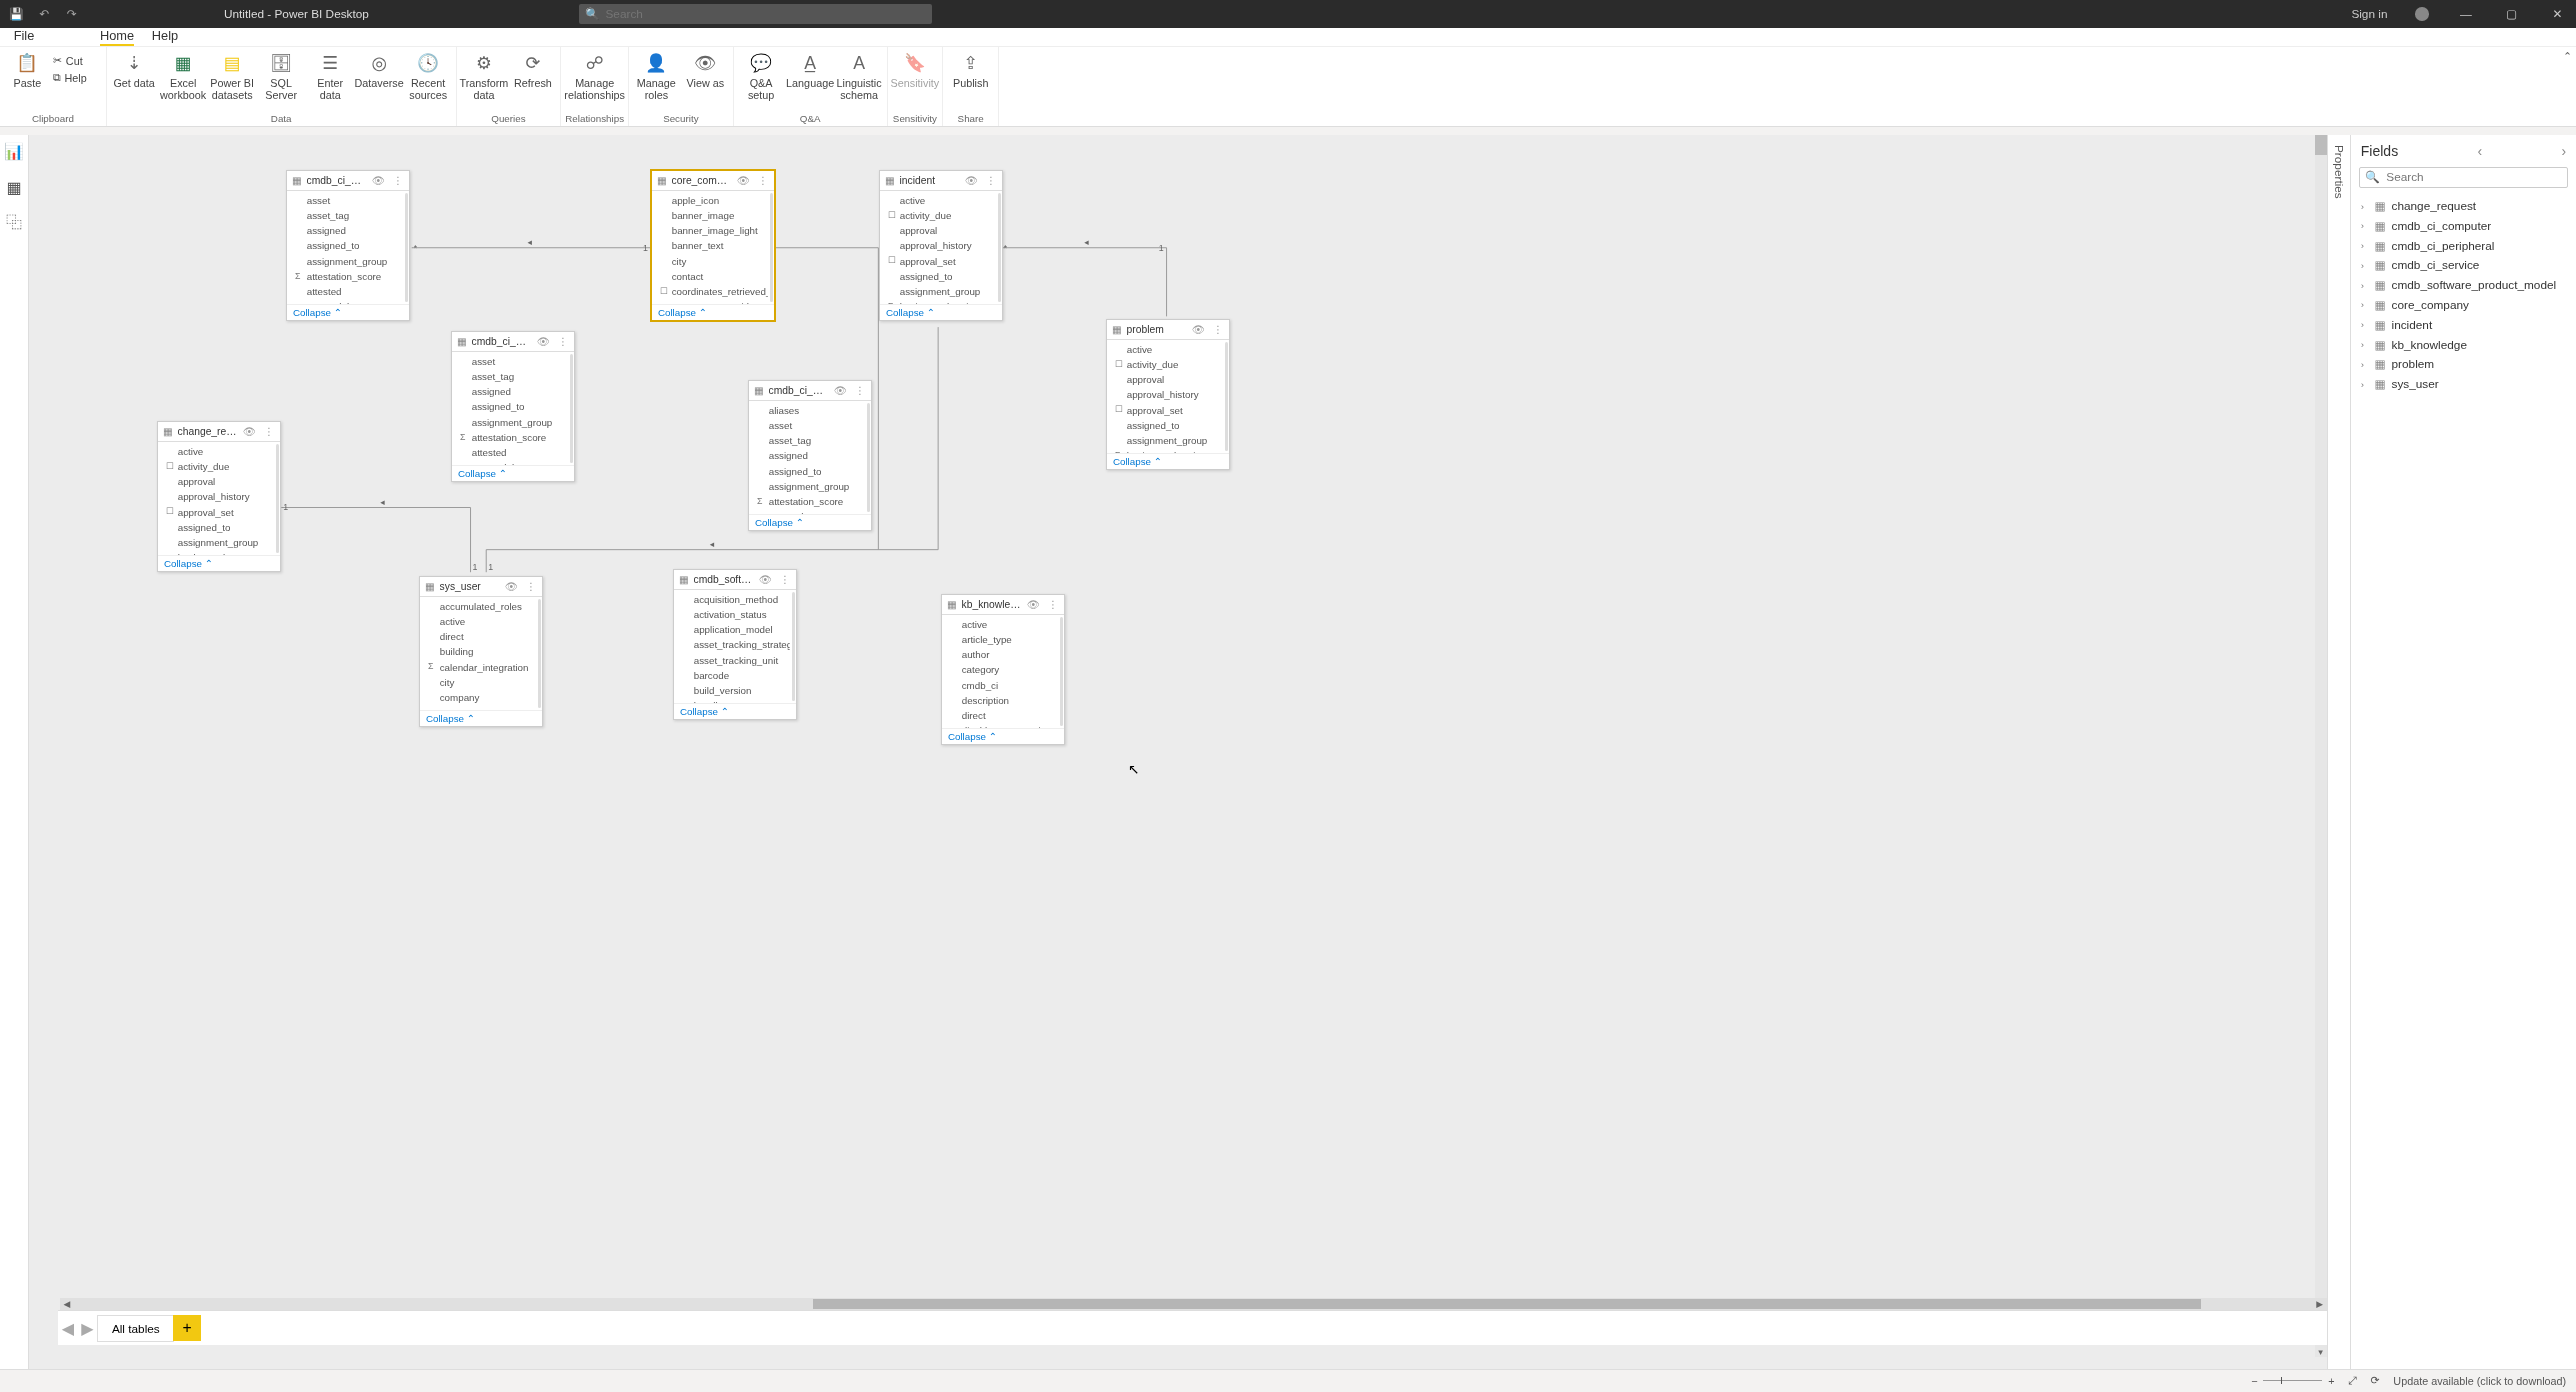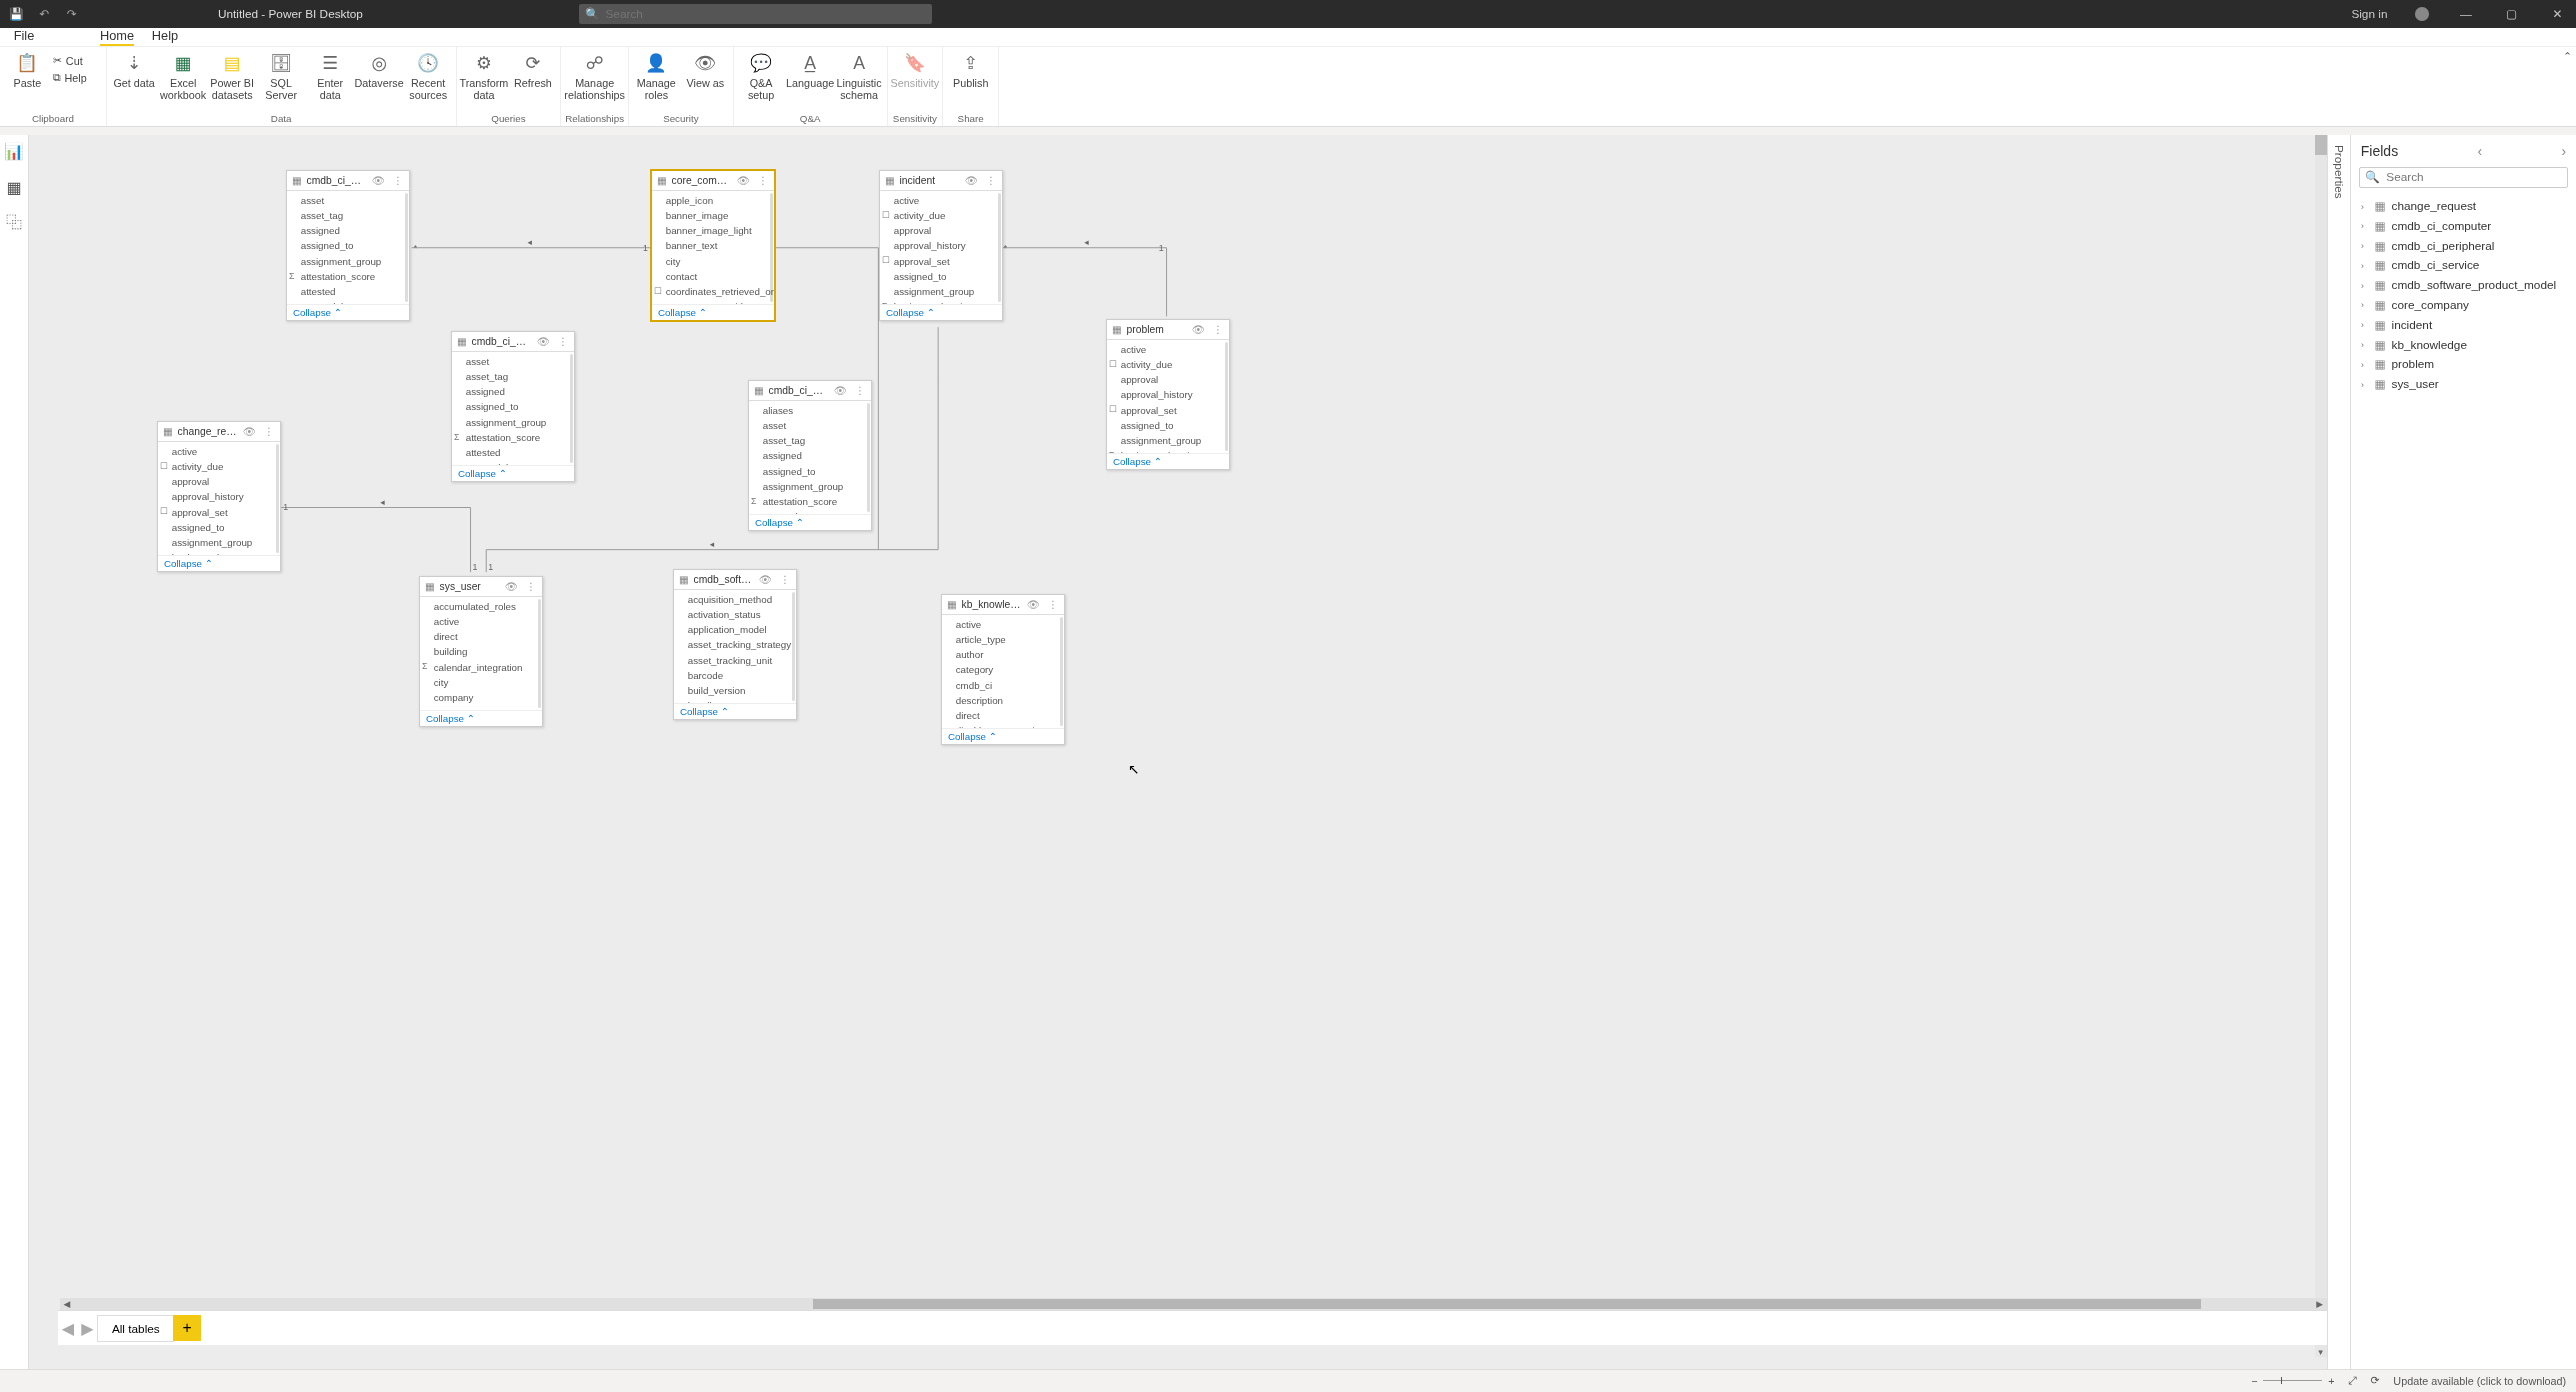--- a/index.html
+++ b/index.html
@@ -2,21 +2,21 @@
 <html><head>
 <meta charset="utf-8">
 <style>
 * { margin: 0; padding: 0; box-sizing: border-box; font-family: "Segoe UI", sans-serif; }
 html, body { height: 100%; overflow: hidden; background: #f3f2f1; }
 
 
 .titlebar { height: 27.5px; background: #2b2b2b; display: flex; align-items: center; color: #ccc; font-size: 11.8px; }
 .titlebar .left { display: flex; align-items: center; gap: 9.8px; padding-left: 7.8px; }
 .titlebar .icon-btn { width: 17.7px; text-align: center; cursor: pointer; color: #aaa; }
-.titlebar .title { position: absolute; left: 218px; color: #ddd; }
+.titlebar .title { position: absolute; left: 224px; color: #ddd; }
 .titlebar .search { position: absolute; left: 579px; width: 353px; height: 19.6px; background: #555; border-radius: 2px; display: flex; align-items: center; padding: 0 5.9px; color: #bbb; gap: 5.9px; }
 .titlebar .search input { flex: 1; background: transparent; border: none; outline: none; color: #ccc; font-size: 11.8px; }
 .titlebar .right { margin-left: auto; display: flex; align-items: center; gap: 28px; padding-right: 9.8px; }
 .titlebar .avatar { width: 13.7px; height: 13.7px; border-radius: 50%; background: #888; display: inline-block; }
 .titlebar .win-btn { width: 17.7px; text-align: center; cursor: pointer; }
 
 
 .menutabs { height: 19px; background: #fff; display: flex; align-items: center; gap: 17.7px; padding-left: 13.7px; font-size: 12.8px; color: #333; border-bottom: 1px solid #eee; }
 .menutabs .tab { cursor: pointer; height: 100%; display: flex; align-items: center; border-bottom: 2.9px solid transparent; }
 .menutabs .tab.active { border-bottom-color: #f2c811; margin-left: 48px; }
@@ -46,21 +46,21 @@
 svg.rel-lines line { stroke: #999; stroke-width: 1; }
 svg.rel-lines text { font-size: 9px; fill: #666; }
 
 
 .tcard { position: absolute; background: #fff; border: 1px solid #ccc; box-shadow: 1px 1px 2.9px rgba(0,0,0,0.15); font-size: 9.8px; color: #555; width: 124px; }
 .tcard.selected { border: 1px solid #d8a600; box-shadow: 0 0 0 1px #d8a600; }
 .tcard .thdr { display: flex; align-items: center; gap: 3.9px; padding: 2.9px 3.9px; border-bottom: 1px solid #ddd; font-size: 10.3px; color: #333; }
 .tcard .thdr .tblicon { width: 11.8px; height: 11.8px; display: flex; align-items: center; justify-content: center; color: #888; }
 .tcard .thdr .tname { flex: 1; overflow: hidden; text-overflow: ellipsis; white-space: nowrap; }
 .tcard .thdr .eye, .tcard .thdr .dots { color: #999; cursor: pointer; padding: 0 2px; }
-.tcard .tfields { max-height: 113px; overflow: hidden; padding: 2px 0; position: relative; }
+.tcard .tfields { max-height: 113px; overflow: hidden; padding: 2px 6px; position: relative; }
 .tcard .tfields::-webkit-scrollbar { width: 3.9px; }
 .tcard .field { display: flex; align-items: center; gap: 3.9px; padding: 1px 5.9px 1px 13.7px; line-height: 1.35; white-space: nowrap; overflow: hidden; text-overflow: ellipsis; position: relative; }
 .tcard .field .ficon { position: absolute; left: 2px; font-size: 8.8px; color: #777; }
 .tcard .tfoot { border-top: 1px solid #eee; padding: 2px 5.9px; color: #0078d4; font-size: 9.8px; cursor: pointer; }
 .tcard .scroll-ind { position: absolute; right: 1px; top: 2px; bottom: 2px; width: 2.9px; background: #ddd; border-radius: 2px; }
 
 
 .props-rail { width: 23.5px; background: #fff; border-left: 1px solid #ddd; writing-mode: vertical-rl; text-orientation: mixed; font-size: 11.8px; color: #555; display: flex; align-items: center; justify-content: flex-start; padding-top: 9.8px; cursor: pointer; }
 
 

